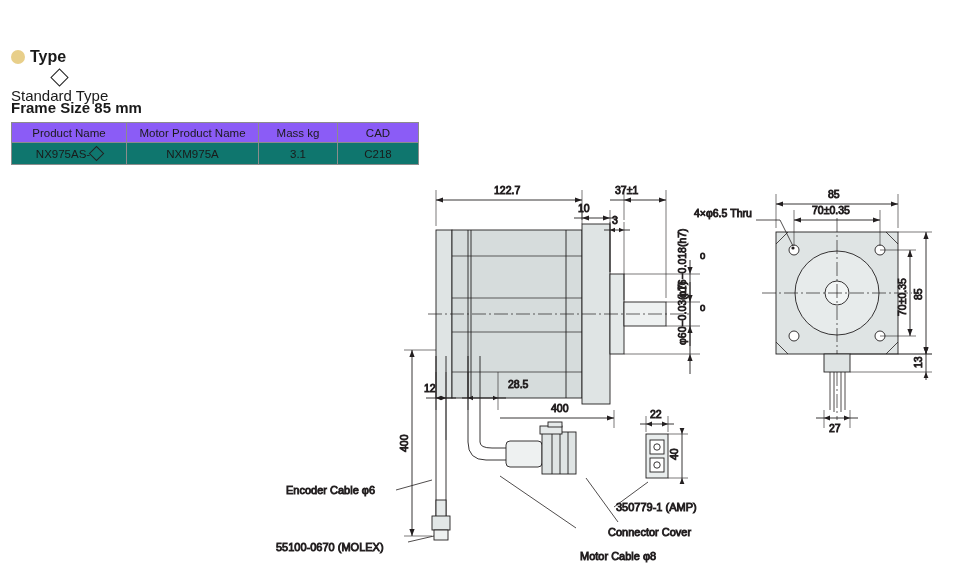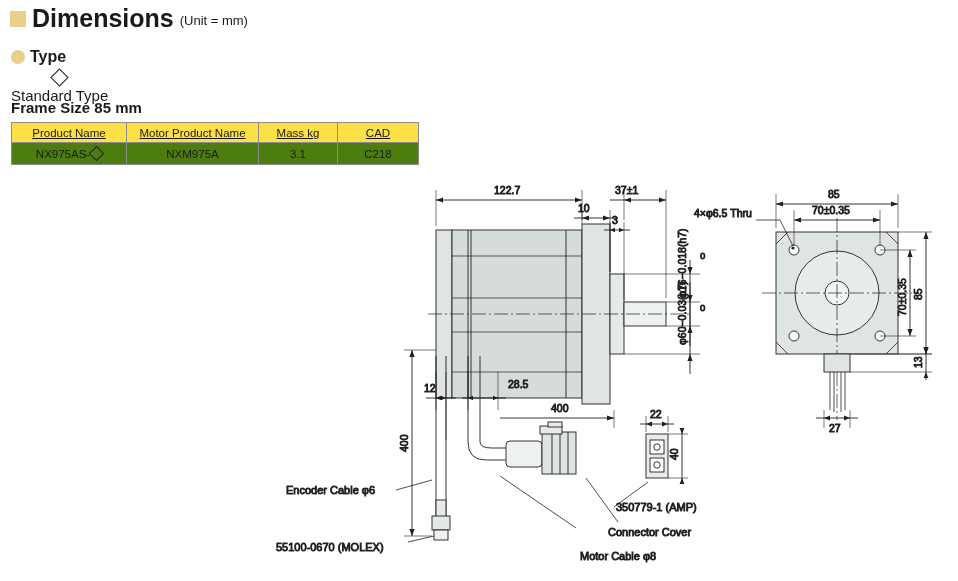--- a/index.html
+++ b/index.html
@@ -25,44 +25,39 @@
   .std-row .lbl{font-size:15px;}
 
   .frame-size{position:absolute;left:11px;top:99px;font-size:15px;font-weight:bold;}
 
   
   table.spec{position:absolute;left:11px;top:122px;border-collapse:collapse;}
   table.spec th,table.spec td{
     border:1px solid #8c8c8c;font-size:11.5px;font-weight:normal;text-align:center;
     padding:0;height:19px;
   }
-  table.spec thead th{background:#fde047;text-decoration:underline;}
-  table.spec td{height:21px;background:#4d7c0f;}
+  table.spec thead th{background:#8b5cf6;}
+  table.spec td{height:21px;background:#0f766e;}
   .c1{width:114px;}.c2{width:131px;}.c3{width:78px;}.c4{width:80px;}
   td.prod{font-weight:bold;font-size:13px;text-align:left;padding-left:7px;}
   td.left{text-align:left;padding-left:7px;font-size:12px;margin-left:13px;}
   .dia-sm{display:inline-block;width:9px;height:9px;border:1.2px solid #222;transform:rotate(45deg);vertical-align:-1px;margin-left:1px;}
 
   
   .draw{position:absolute;left:0;top:160px;width:958px;height:421px;}
   svg{display:block;}
   .lbl{font-family:"Liberation Sans", sans-serif;font-size:10.5px;fill:#111;}
   .lbl9{font-family:"Liberation Sans", sans-serif;font-size:9.5px;fill:#111;}
   .lbl11{font-family:"Liberation Sans", sans-serif;font-size:11px;fill:#111;}
 </style>
 </head>
 <body>
 
 <div class="page">
 
-  <div class="hdr">
-    <div class="sq"></div>
-    <div class="title">Dimensions</div>
-    <div class="unit">(Unit = mm)</div>
-  </div>
 
   <div class="motor-row">
     <div class="dot"></div>
     <div class="lbl">Type</div>
   </div>
 
   <div class="std-row">
     <div class="dia"></div>
     <div class="lbl">Standard Type</div>
   </div>

